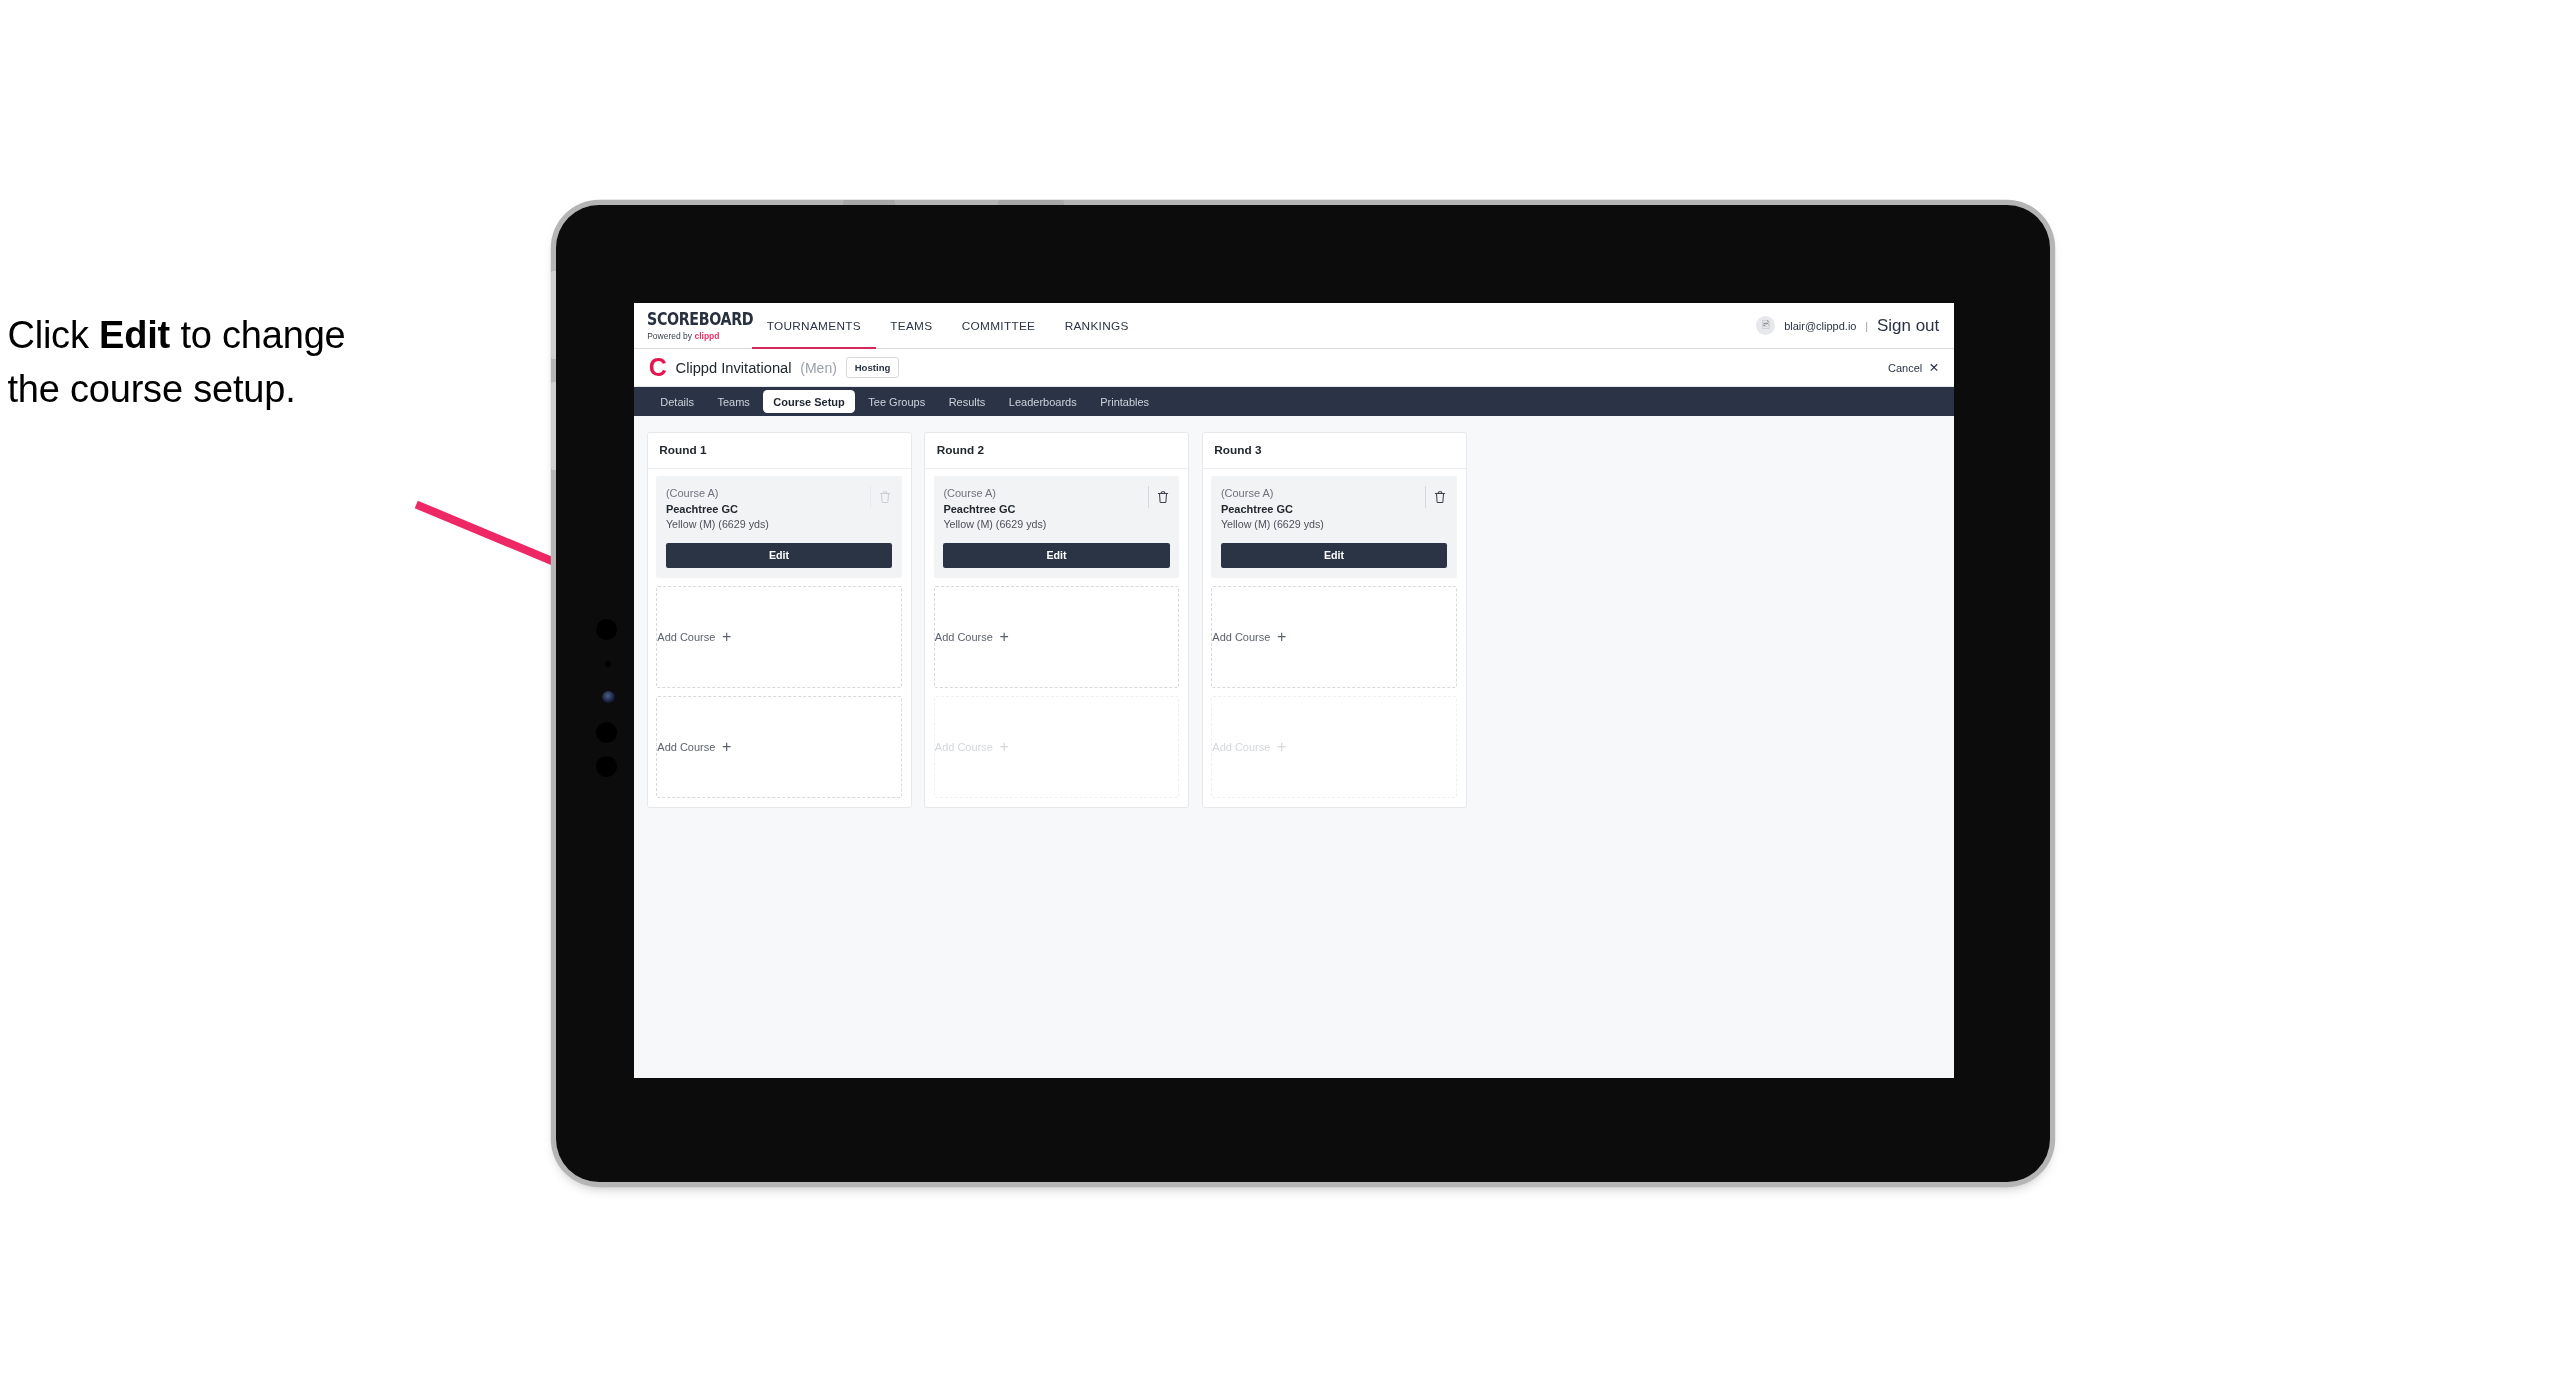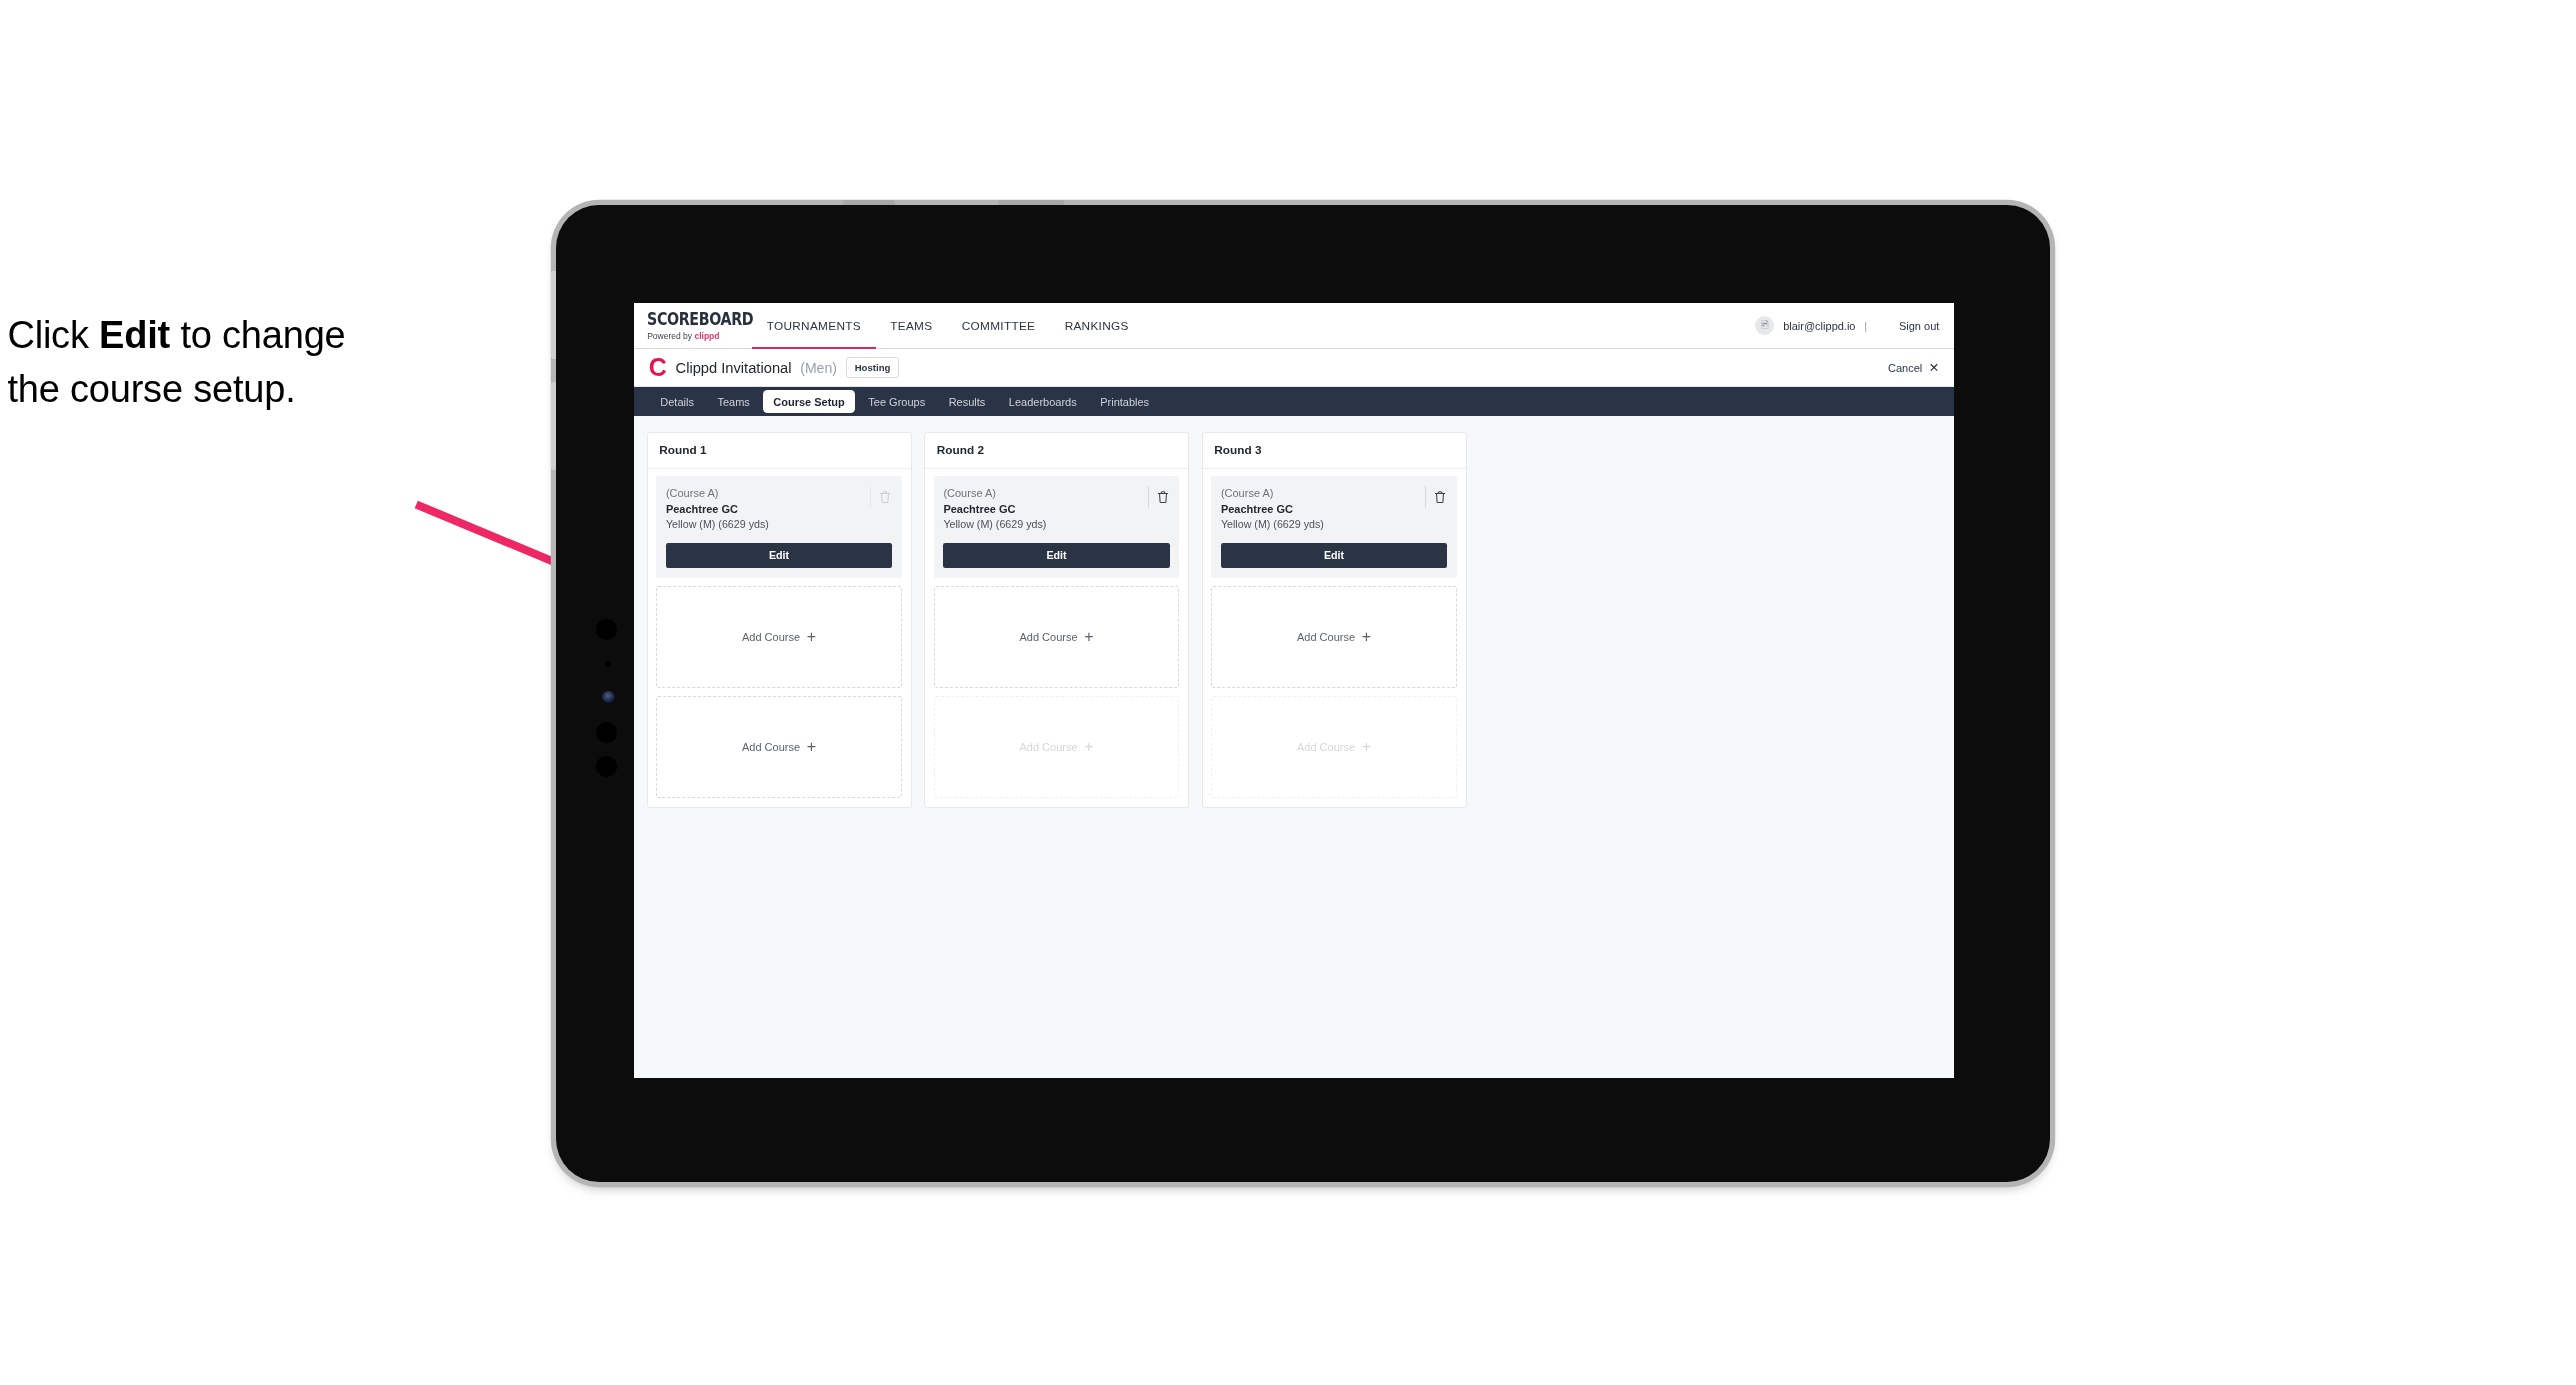--- a/index.html
+++ b/index.html
@@ -110,21 +110,21 @@
     margin-left: auto; display: flex; align-items: center;
     padding-right: 14.7px; gap: 8.8px;
   }
   .avatar {
     width: 19px; height: 19px; border-radius: 50%; background: #e7e8ec;
     display: flex; align-items: center; justify-content: center;
     font-size: 9.6px; color: #8a8f99;
   }
   .nav-right .email { font-size: 11px; color: #2b3445; }
   .nav-right .divider { font-size: 11px; color: #9aa0ab; }
-  .nav-right .signout { font-size: 11px; color: #2b3445; cursor: pointer; margin-left: 23px; }
+  .nav-right .signout { font-size: 17px; color: #2b3445; cursor: pointer; }
 
   
   #tourney-bar {
     height: 38px; background: #ffffff;
     display: flex; align-items: center;
     padding: 0 14.7px; gap: 8.8px;
     border-bottom: 0.7px solid #e3e5e9;
   }
   .c-logo {
     font-family: "Liberation Sans", sans-serif;
@@ -200,21 +200,21 @@
     font-family: "Liberation Sans", sans-serif;
     cursor: pointer;
   }
 
   .add-course {
     margin-top: 8px;
     height: 102px;
     border: 1.1px dashed #d6d9de;
     border-radius: 2.2px;
     background: #ffffff;
-    display: flex; align-items: center; justify-content: center;
+    display: flex; align-items: center; 
     gap: 6.6px;
     cursor: pointer;
   }
   .add-course .label { font-size: 11px; color: #5c626d; }
   .add-course .plus  { font-size: 16px; color: #5c626d; line-height: 1; }
   .add-course.disabled { border-color: #eef0f2; }
   .add-course.disabled .label,
   .add-course.disabled .plus { color: #d4d7dc; }
 </style>
 </head>

